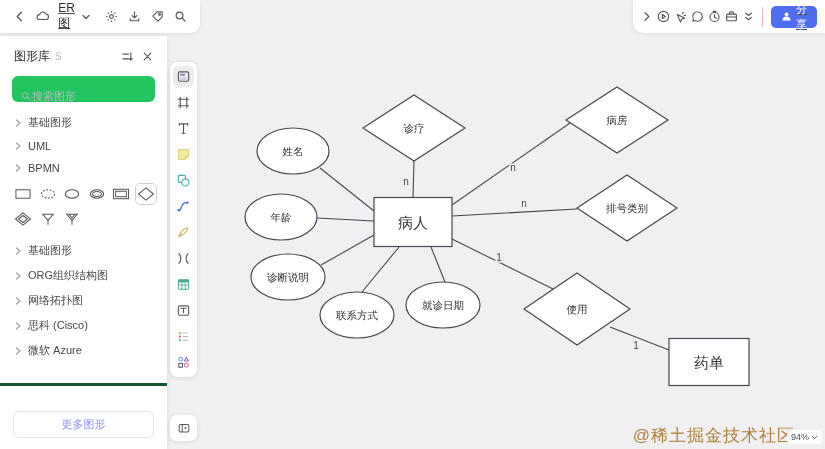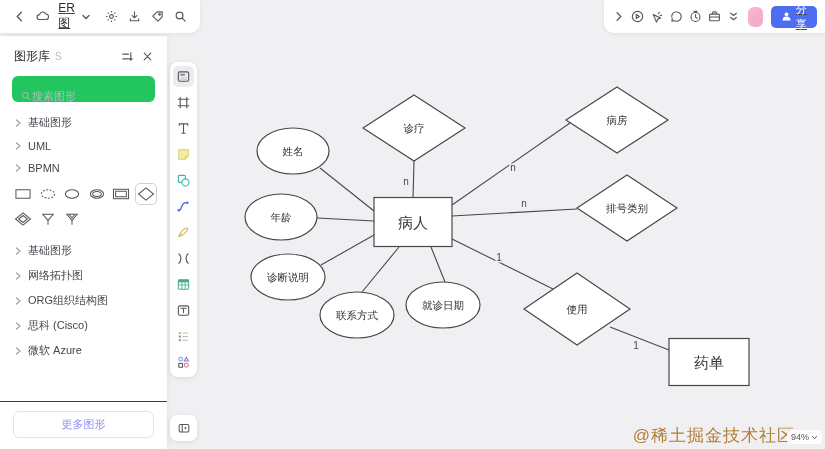--- a/index.html
+++ b/index.html
@@ -18,21 +18,21 @@
   #diagram-svg { position:absolute; left:0; top:0; z-index:1; }
   #diagram-svg .shape { fill:#ffffff; stroke:#45484d; stroke-width:1.2; }
   #diagram-svg .edge { stroke:#45484d; stroke-width:1.1; }
   #diagram-svg text { fill:#2f3237; font-family:"Liberation Sans",sans-serif; }
   #diagram-svg .edge-label { font-size:10px; fill:#44474c; paint-order:stroke; stroke:#f0f0f2; stroke-width:3px; }
 
   
   .topbar { position:absolute; top:0; height:33px; background:#fff; z-index:5;
             display:flex; align-items:center; box-shadow:0 1px 4px rgba(20,22,28,.07);text-decoration:underline; }
   #topbar-left { left:0; width:200px; border-radius:0 0 10px 0; padding:0 10px; gap:4px; }
-  #topbar-right { right:0; width:221px; border-radius:0 0 0 10px; padding:0 8px 0 6px; gap:2px;margin-left:42px; }
+  #topbar-right { right:0; width:192px; border-radius:0 0 0 10px; padding:0 8px 0 6px; gap:2px;margin-left:42px; }
   .tb-btn { width:24px; height:24px; border-radius:5px; display:flex; align-items:center; justify-content:center; cursor:pointer; }
   .doc-title { display:flex; align-items:center; gap:3px; font-size:12px; color:#2b2d33; padding:0 2px; cursor:pointer; }
   .doc-title .chev svg{ width:10px; height:10px; }
   #avatar { width:20px; height:20px; border-radius:6px; background:linear-gradient(135deg,#f6b6d2,#f3a8c8); margin:0 6px 0 4px; }
   #share-button { height:22px; padding:0 10px; border-radius:5px; background:#4e6ef2; color:#fff;
                   font-size:11px; display:flex; align-items:center; gap:4px; cursor:pointer; border:none; }
   #share-button .icon { color:#fff; } #share-button .icon svg { width:11px; height:11px; }
 
   
   #shape-panel { position:absolute; left:0; top:36px; bottom:0; width:167px; background:#fff; z-index:4;
@@ -50,21 +50,21 @@
   .cat-list { list-style:none; }
   .cat-item { display:flex; align-items:center; gap:6px; padding:5px 14px; font-size:11px; color:#44474d; cursor:pointer; }
   .cat-item .chev { color:#9ea1aa; } .cat-item .chev svg { width:8px; height:8px; }
   .cat-item .chev.open svg { transform:rotate(90deg); }
   #shape-grid { display:grid; grid-template-columns:repeat(6,1fr); gap:3px 2px; padding:4px 10px 8px 12px; }
   .shape-cell { height:22px; display:flex; align-items:center; justify-content:center; border-radius:5px;
                 border:1px solid transparent; cursor:pointer; color:#55585e; }
   .shape-cell svg { width:20px; height:16px; }
   .shape-cell.selected { border-color:#cfd0d6; background:#fff; }
   #panel-scroll { flex:1; overflow:hidden; }
-  .panel-footer { border-top:1px solid #14532d; padding:9px 13px 11px; }
+  .panel-footer { border-top:3px solid #14532d; padding:25px 13px 11px; }
   #more-shapes-button { width:100%; height:27px; border-radius:6px; border:1px solid #e2e3f0; background:#fff;
                         color:#8a8df6; font-size:11px; cursor:pointer; font-family:"Liberation Sans",sans-serif; }
 
   
   #tool-strip { position:absolute; left:170px; top:62px; width:27px; background:#fff; border-radius:8px;
                 z-index:4; box-shadow:0 1px 5px rgba(20,22,28,.10); padding:4px 0; display:flex;
                 flex-direction:column; align-items:center; gap:5px; }
   .strip-btn { width:21px; height:21px; border-radius:5px; display:flex; align-items:center; justify-content:center; cursor:pointer; }
   .strip-btn svg { width:15px; height:15px; }
   .strip-btn.active { background:#ececef; }
@@ -363,29 +363,29 @@
             </svg>
           </span>
           <span>基础图形</span>
         </li>
         <li class="cat-item">
           <span class="icon chev">
             <svg viewBox="0 0 8 8" fill="none" stroke="currentColor" stroke-width="1.2" stroke-linecap="round">
               <path d="M2.5 1 6 4 2.5 7"></path>
             </svg>
           </span>
+          <span>ORG组织结构图</span>
+        </li>
+        <li class="cat-item">
+          <span class="icon chev">
+            <svg viewBox="0 0 8 8" fill="none" stroke="currentColor" stroke-width="1.2" stroke-linecap="round">
+              <path d="M2.5 1 6 4 2.5 7"></path>
+            </svg>
+          </span>
           <span>网络拓扑图</span>
-        </li>
-        <li class="cat-item">
-          <span class="icon chev">
-            <svg viewBox="0 0 8 8" fill="none" stroke="currentColor" stroke-width="1.2" stroke-linecap="round">
-              <path d="M2.5 1 6 4 2.5 7"></path>
-            </svg>
-          </span>
-          <span>ORG组织结构图</span>
         </li>
         <li class="cat-item">
           <span class="icon chev">
             <svg viewBox="0 0 8 8" fill="none" stroke="currentColor" stroke-width="1.2" stroke-linecap="round">
               <path d="M2.5 1 6 4 2.5 7"></path>
             </svg>
           </span>
           <span>思科 (Cisco)</span>
         </li>
         <li class="cat-item">

